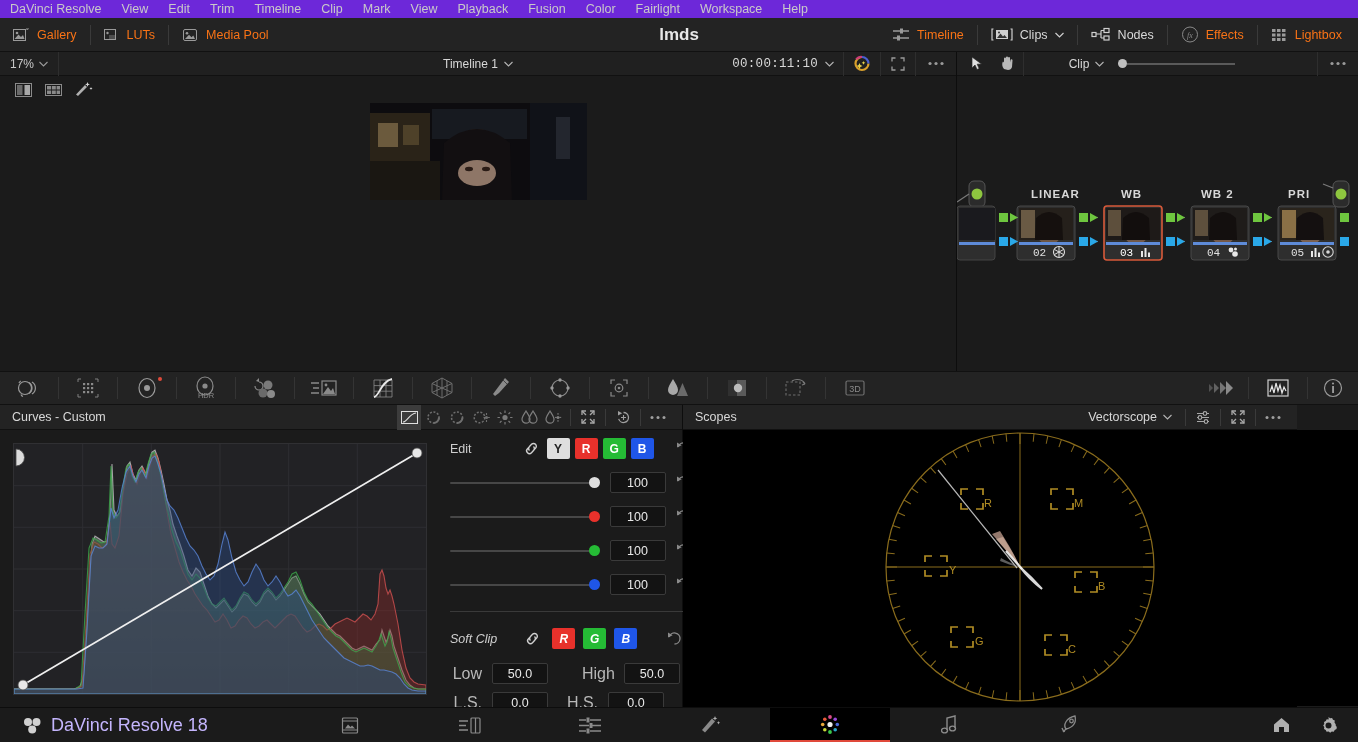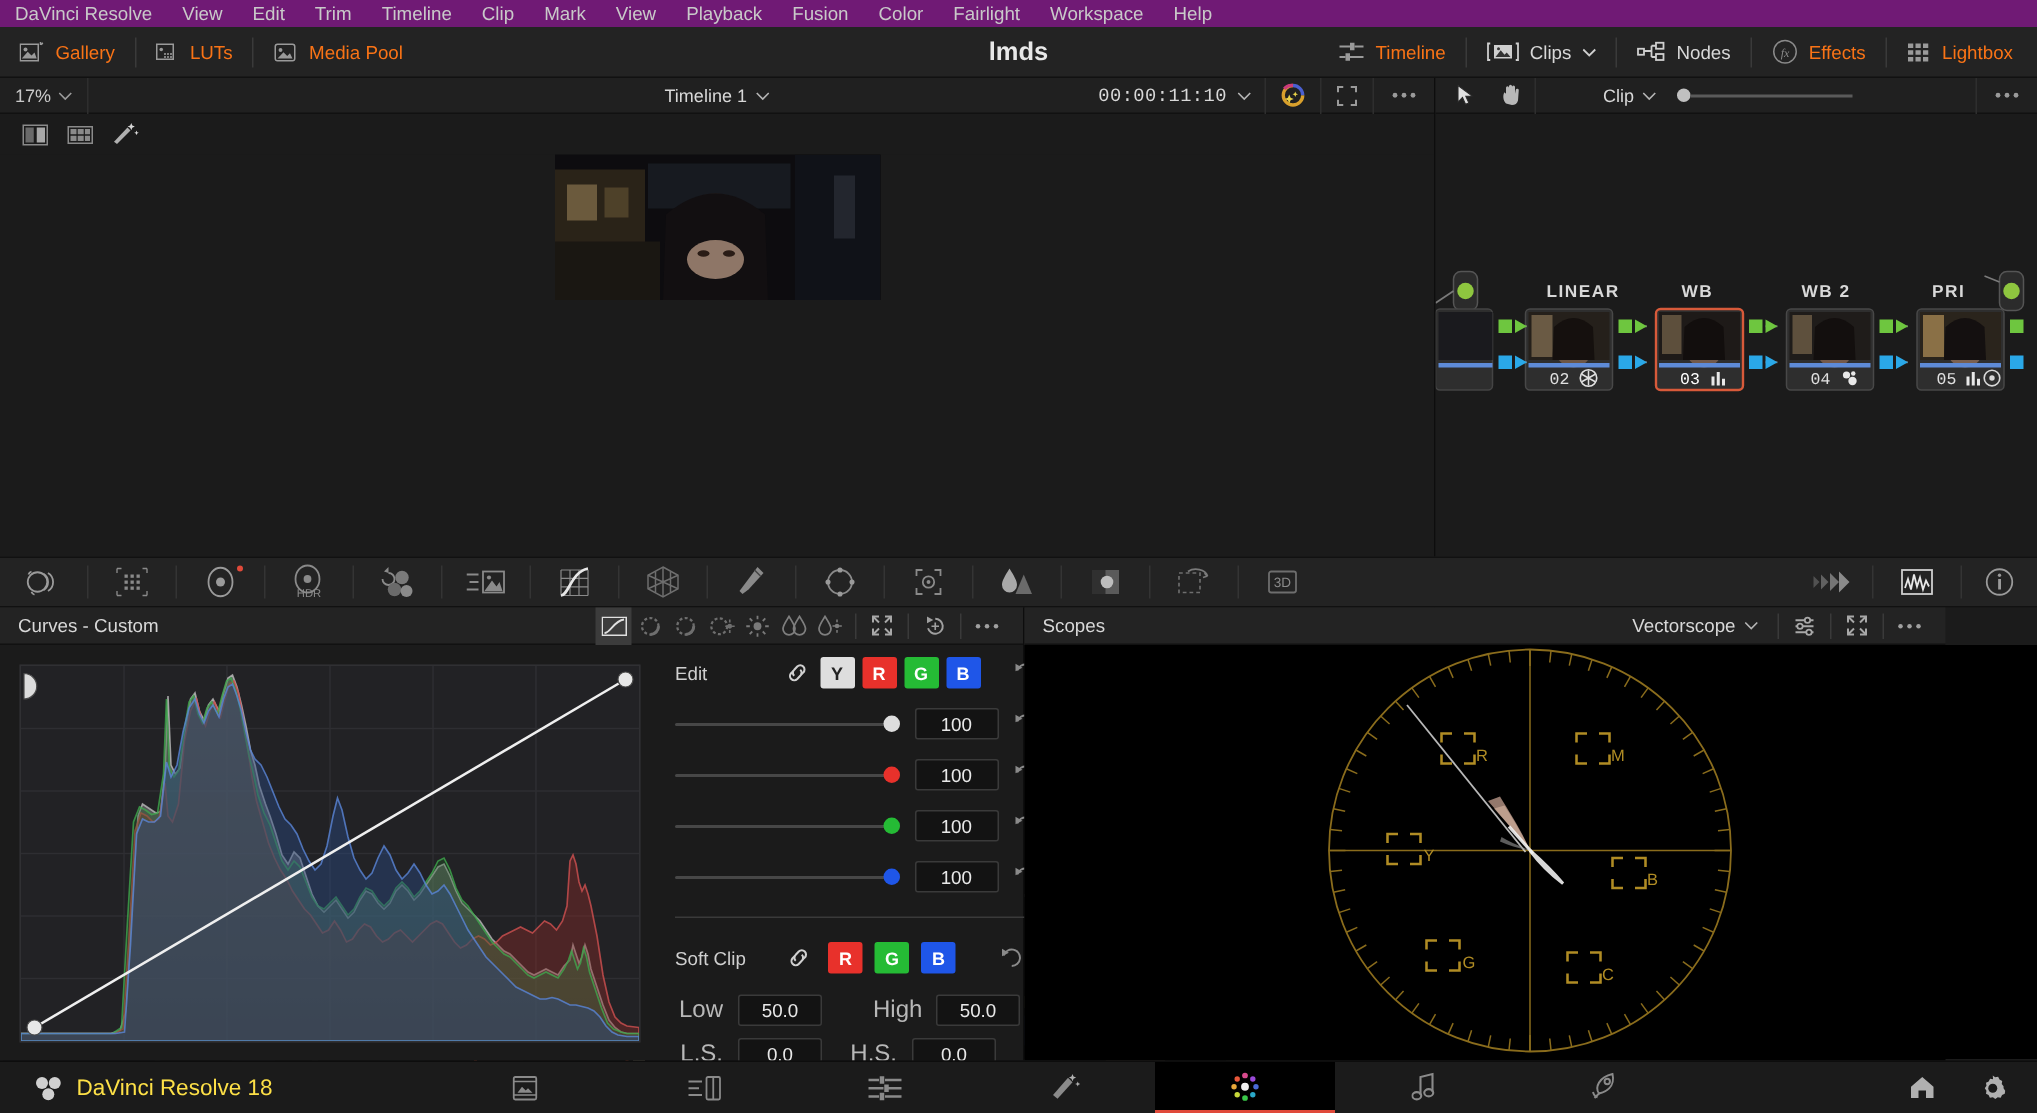--- a/index.html
+++ b/index.html
@@ -7,21 +7,21 @@
   body {
     width:1358px; height:742px;
     font-family:"Liberation Sans", sans-serif;
     color:#b8b8b8; font-size:12.5px;
     overflow:hidden; position:relative;
     -webkit-font-smoothing:antialiased;
   }
 
   
   #menubar {
-    height:18px; background:#701a75; display:flex; align-items:center;
+    height:18px; background:#6d28d9; display:flex; align-items:center;
     padding-left:6px; gap:0px;
   }
   #menubar .mi { padding:0 10px; font-size:12.5px; color:#c9c9c9; line-height:18px; cursor:default; }
   #menubar .mi:first-child { font-weight:400; padding-left:4px; }
 
   
   #toptoolbar {
     height:34px; background:#232323; display:flex; align-items:center;
     border-bottom:1px solid #111; position:relative;
   }
@@ -142,31 +142,31 @@
   .chip.b { background:#1f56e8;}
   .slrow { display:flex; align-items:center; gap:10px; margin-top:13px;}
   .slider { flex:1; height:12px; position:relative; display:flex; align-items:center;}
   .sltrack { width:100%; height:2px; background:#474747; border-radius:2px;}
   .slknob { position:absolute; right:0; width:11px; height:11px; border-radius:50%; }
   .numbox {
     width:56px; height:21px; background:#131313; border:1px solid #3a3a3a; border-radius:2px;
     color:#e8e8e8; font-size:12.5px; display:flex; align-items:center; justify-content:center;
   }
   .hr { height:1px; background:#3a3a3a; margin:16px 0 0 0;}
-  .scrow { display:flex; align-items:center; gap:12px; margin-top:16px;}
+  .scrow { display:flex; align-items:center; gap:12px; margin-top:16px;font-style:italic;}
   .sclabel { font-size:16px; color:#b8b8b8; width:32px; text-align:right;}
   .scgrid { display:flex; align-items:center; gap:10px; margin-top:14px;}
 
   
   #scopebody { flex:1; background:#000; position:relative; }
 
   
   #statusbar { height:35px; background:#1b1b1b; display:flex; align-items:center; border-top:1px solid #0d0d0d;}
   #statusbar .sleft { display:flex; align-items:center; gap:9px; padding-left:22px; width:290px;}
-  #statusbar .appname { font-size:15px; color:#fde047;}
+  #statusbar .appname { font-size:18px; color:#c4b5fd;}
   #statusbar .pages { display:flex; align-items:center; height:35px; }
   .page { width:120px; height:35px; display:flex; align-items:center; justify-content:center; position:relative;}
   .page.active { background:#000; }
   .page.active::after { content:""; position:absolute; bottom:0; left:0; right:0; height:2.5px; background:#e0493a;}
   #statusbar .sright { margin-left:auto; display:flex; align-items:center; gap:28px; padding-right:20px;}
 </style>
 </head>
 <body>
 
 <div id="menubar">

